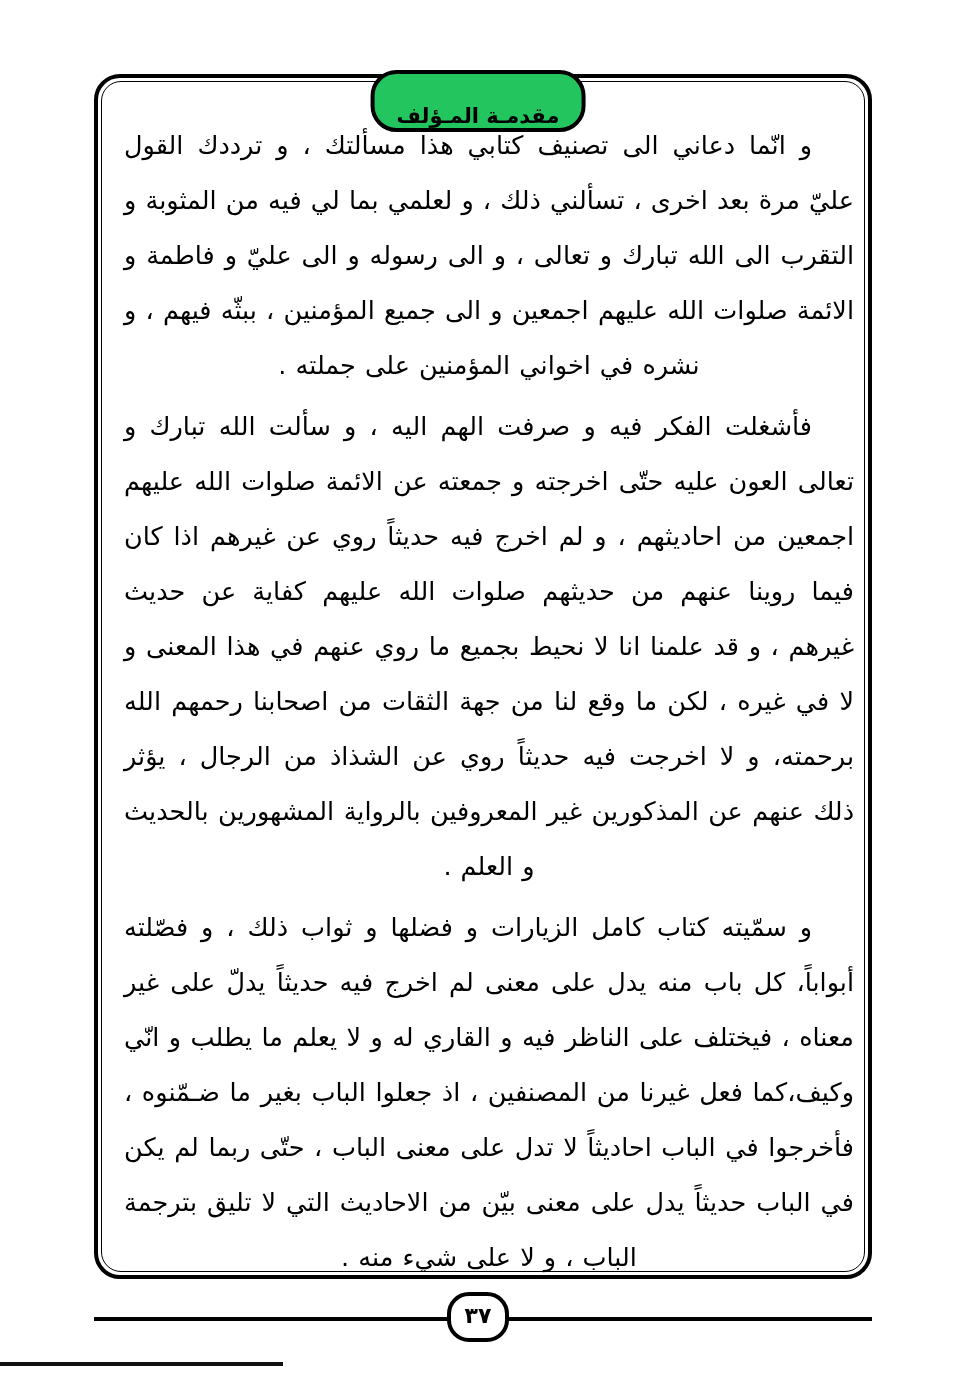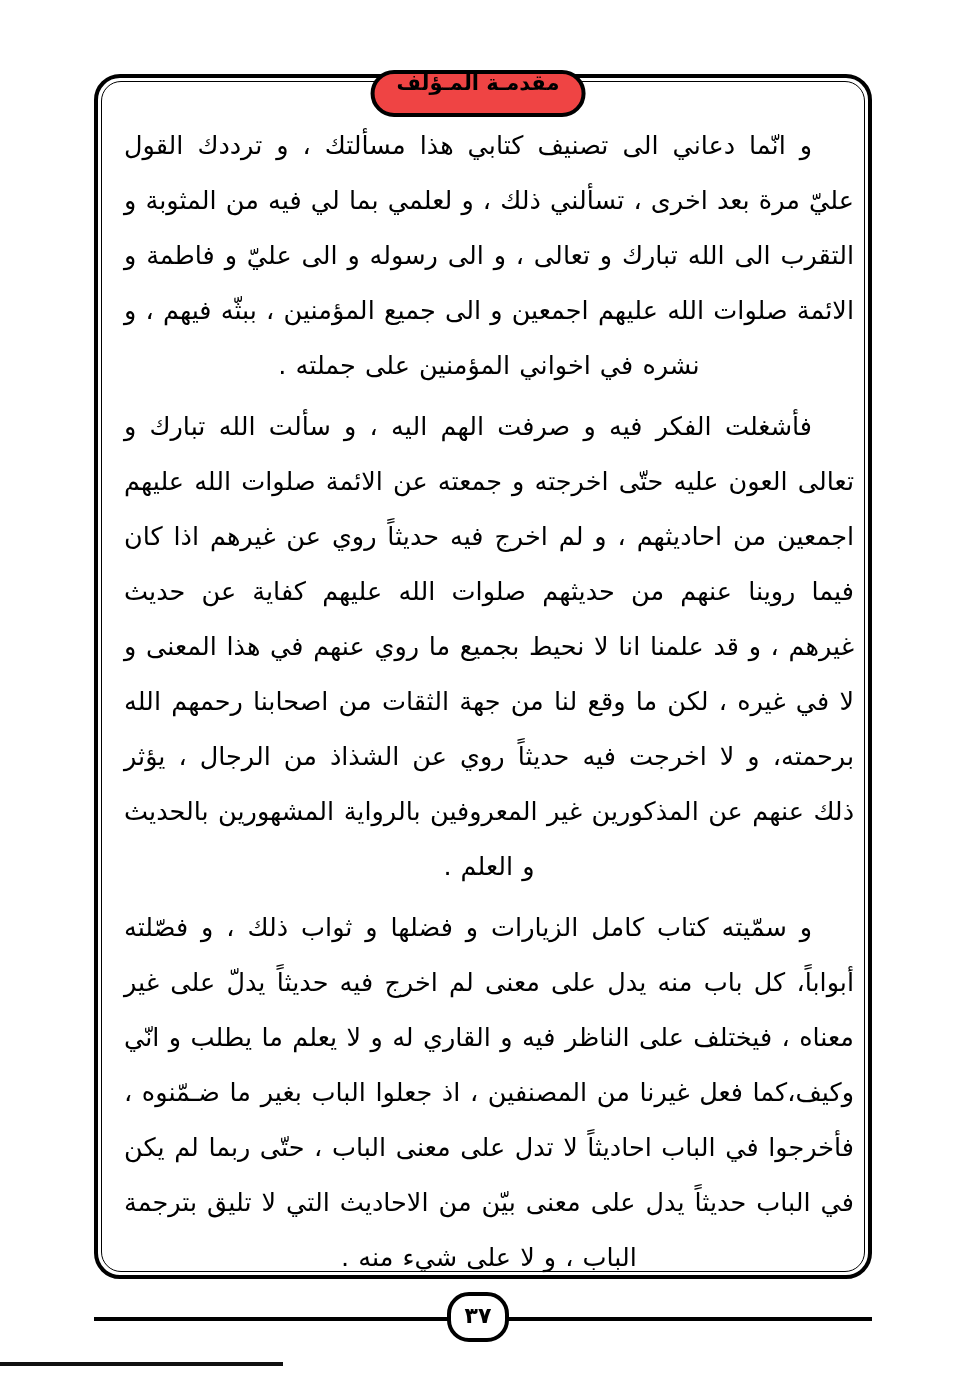--- a/index.html
+++ b/index.html
@@ -41,26 +41,26 @@
     pointer-events: none;
   }
 
   
   .header-pill {
     position: absolute;
     left: 50%;
     top: 70px;
     transform: translateX(-50%);
     min-width: 212px;
-    height: 47px;
-    background: #ef4444;
+    height: 62px;
+    background: #22c55e;
     border: 4px solid #000000;
     border-radius: 26px;
     display: flex;
-    align-items: flex-start;
+    align-items: flex-end;
     justify-content: center;
     padding: 0 22px;
     box-sizing: border-box;
     z-index: 5;
   }
   .header-pill-text {
     font-size: 21px;
     font-weight: 700;
     color: #000000;
     letter-spacing: 1.5px;

